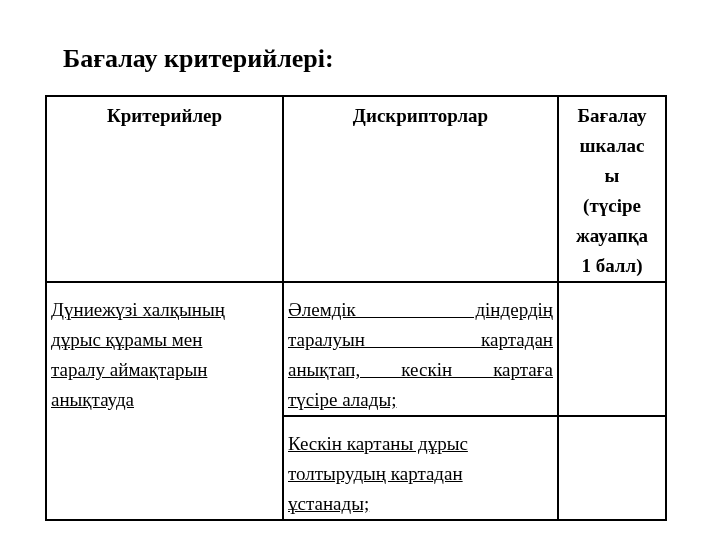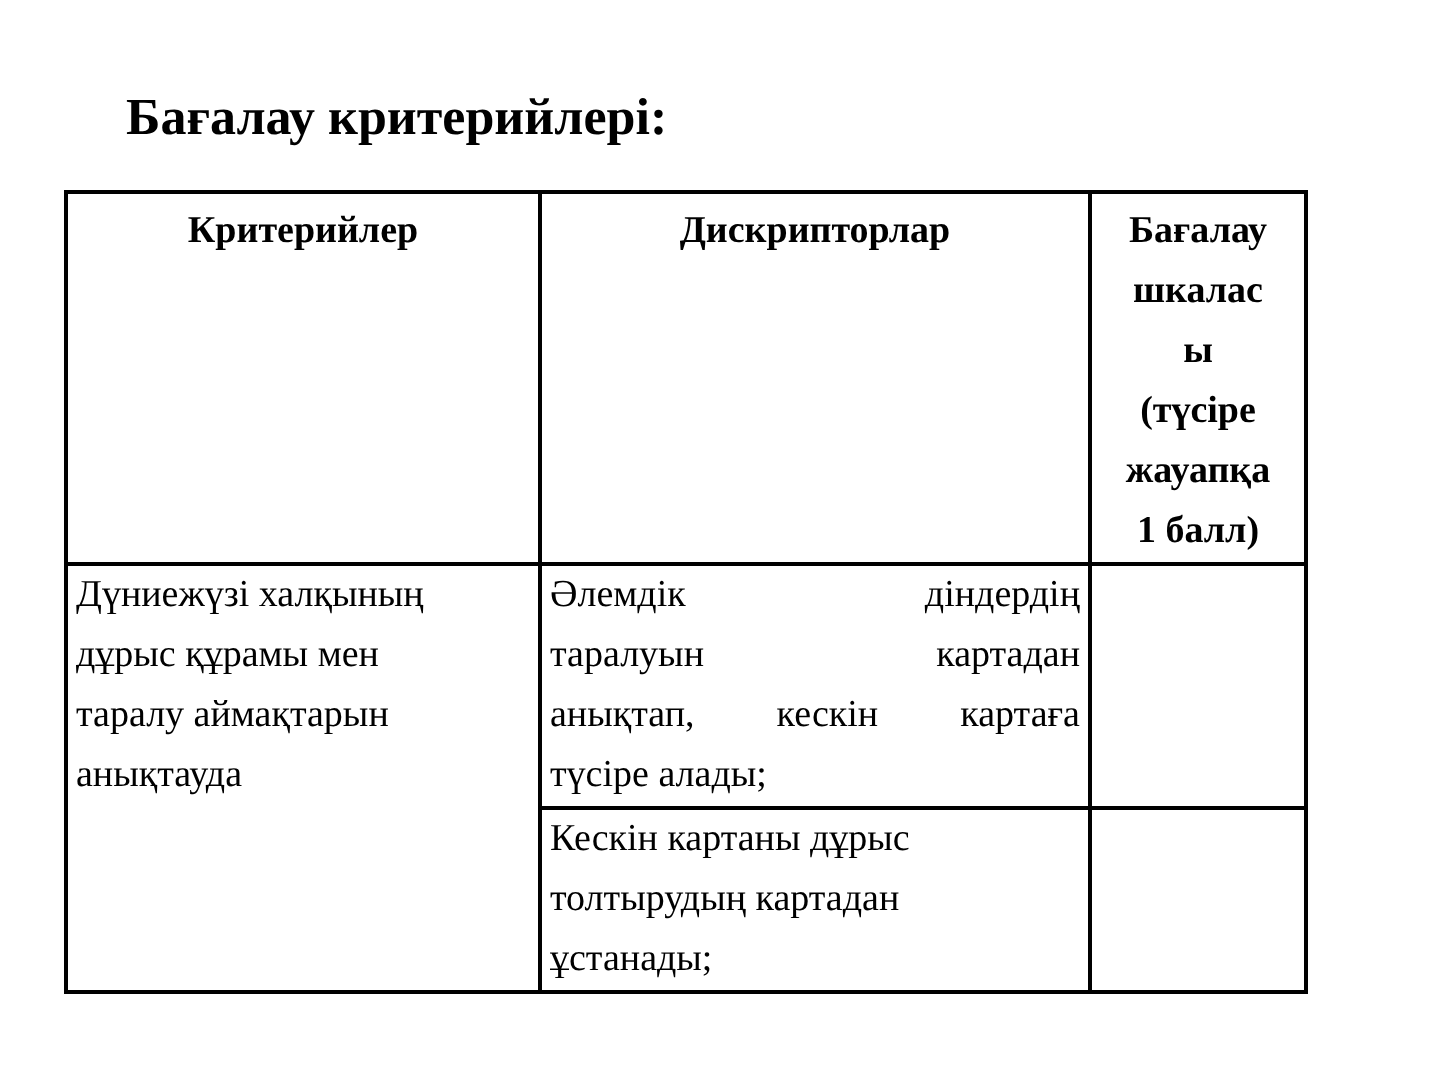--- a/index.html
+++ b/index.html
@@ -20,21 +20,21 @@
       left: 46px;
       top: 42px;
       font-size: 26px;
       font-weight: bold;
       line-height: 34px;
       white-space: nowrap;
       margin-left: 17px;
     }
     .tbl {
       position: absolute;
-      left: 32px;
+      left: 45px;
       top: 95px;
       border-collapse: collapse;
       table-layout: fixed;
     }
     .tbl td {
       border: 2px solid #000;
       vertical-align: top;
       padding: 0;
       font-size: 19px;
       line-height: 30px;
@@ -51,21 +51,22 @@
     }
     .hdr3 {
       font-size: 20px;
       line-height: 30px;
       text-align: center;
     }
     .r1 { height: 182px; }
     .r2 { height: 120px; }
     .r3 { height: 89px; }
     .cell-text {
-      padding: 0 4px 0 4px;
+      padding: 12px 4px 0 4px;
+      text-decoration: underline;
     }
     .jline {
       display: block;
       text-align: justify;
       text-align-last: justify;
     }
     .lline {
       display: block;
     }
   </style>

